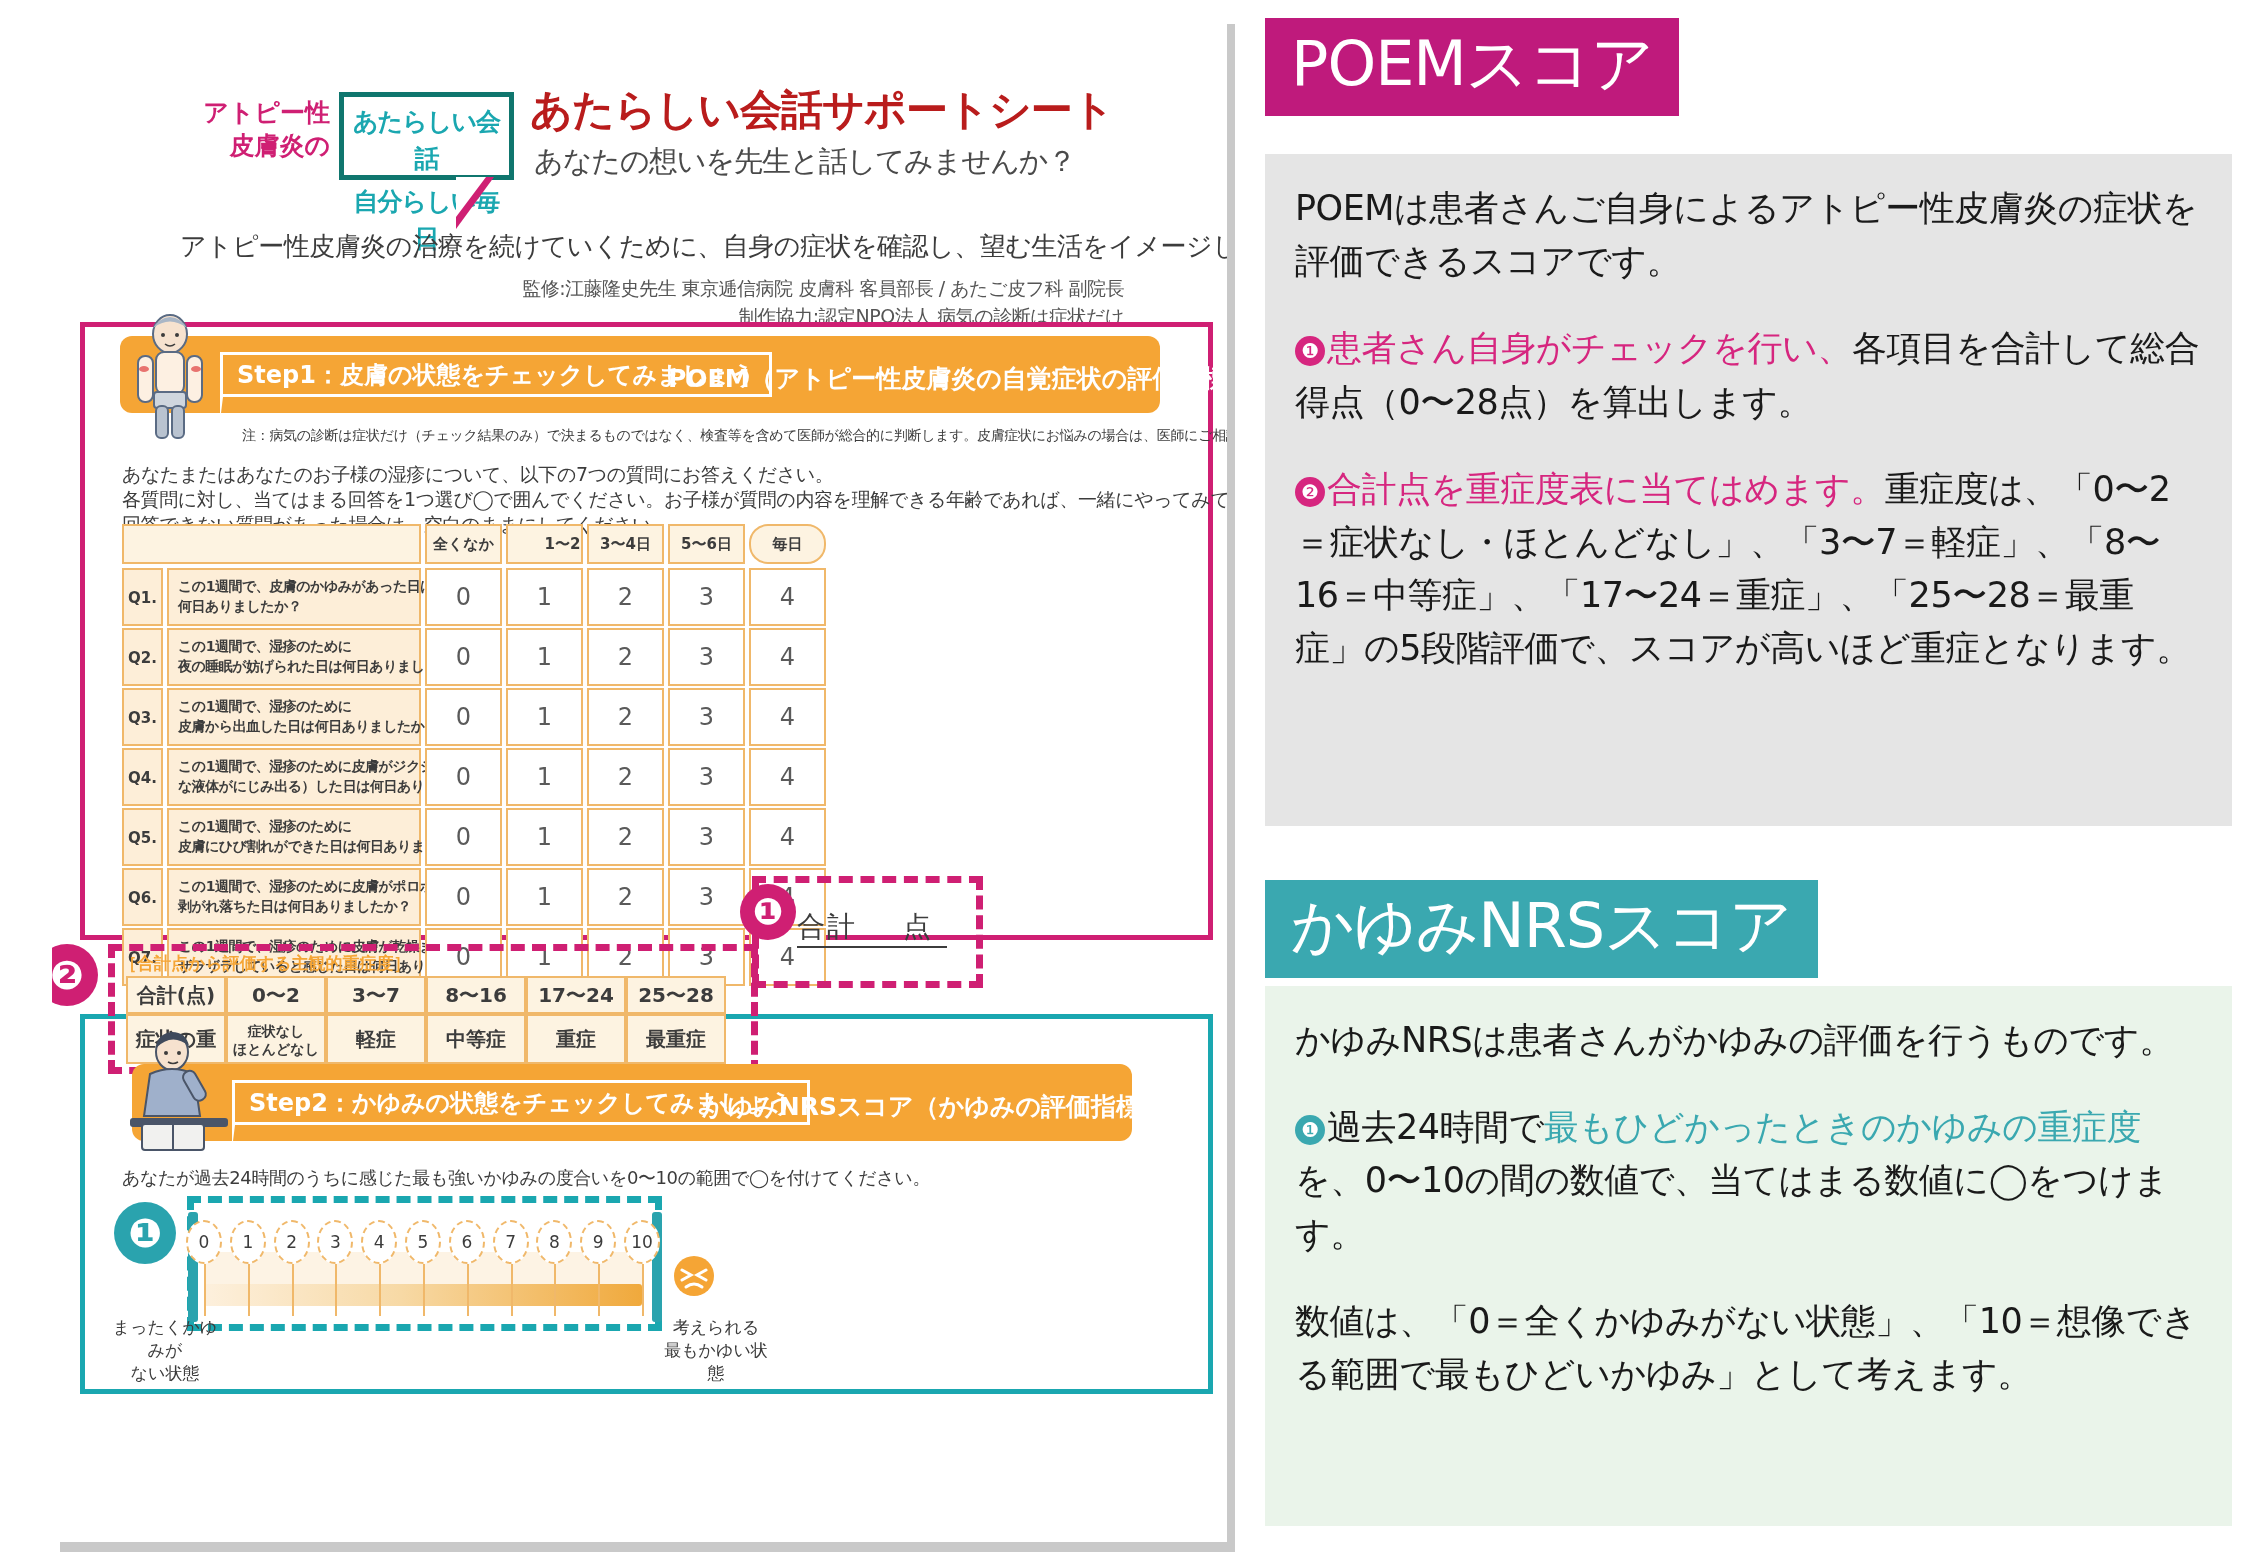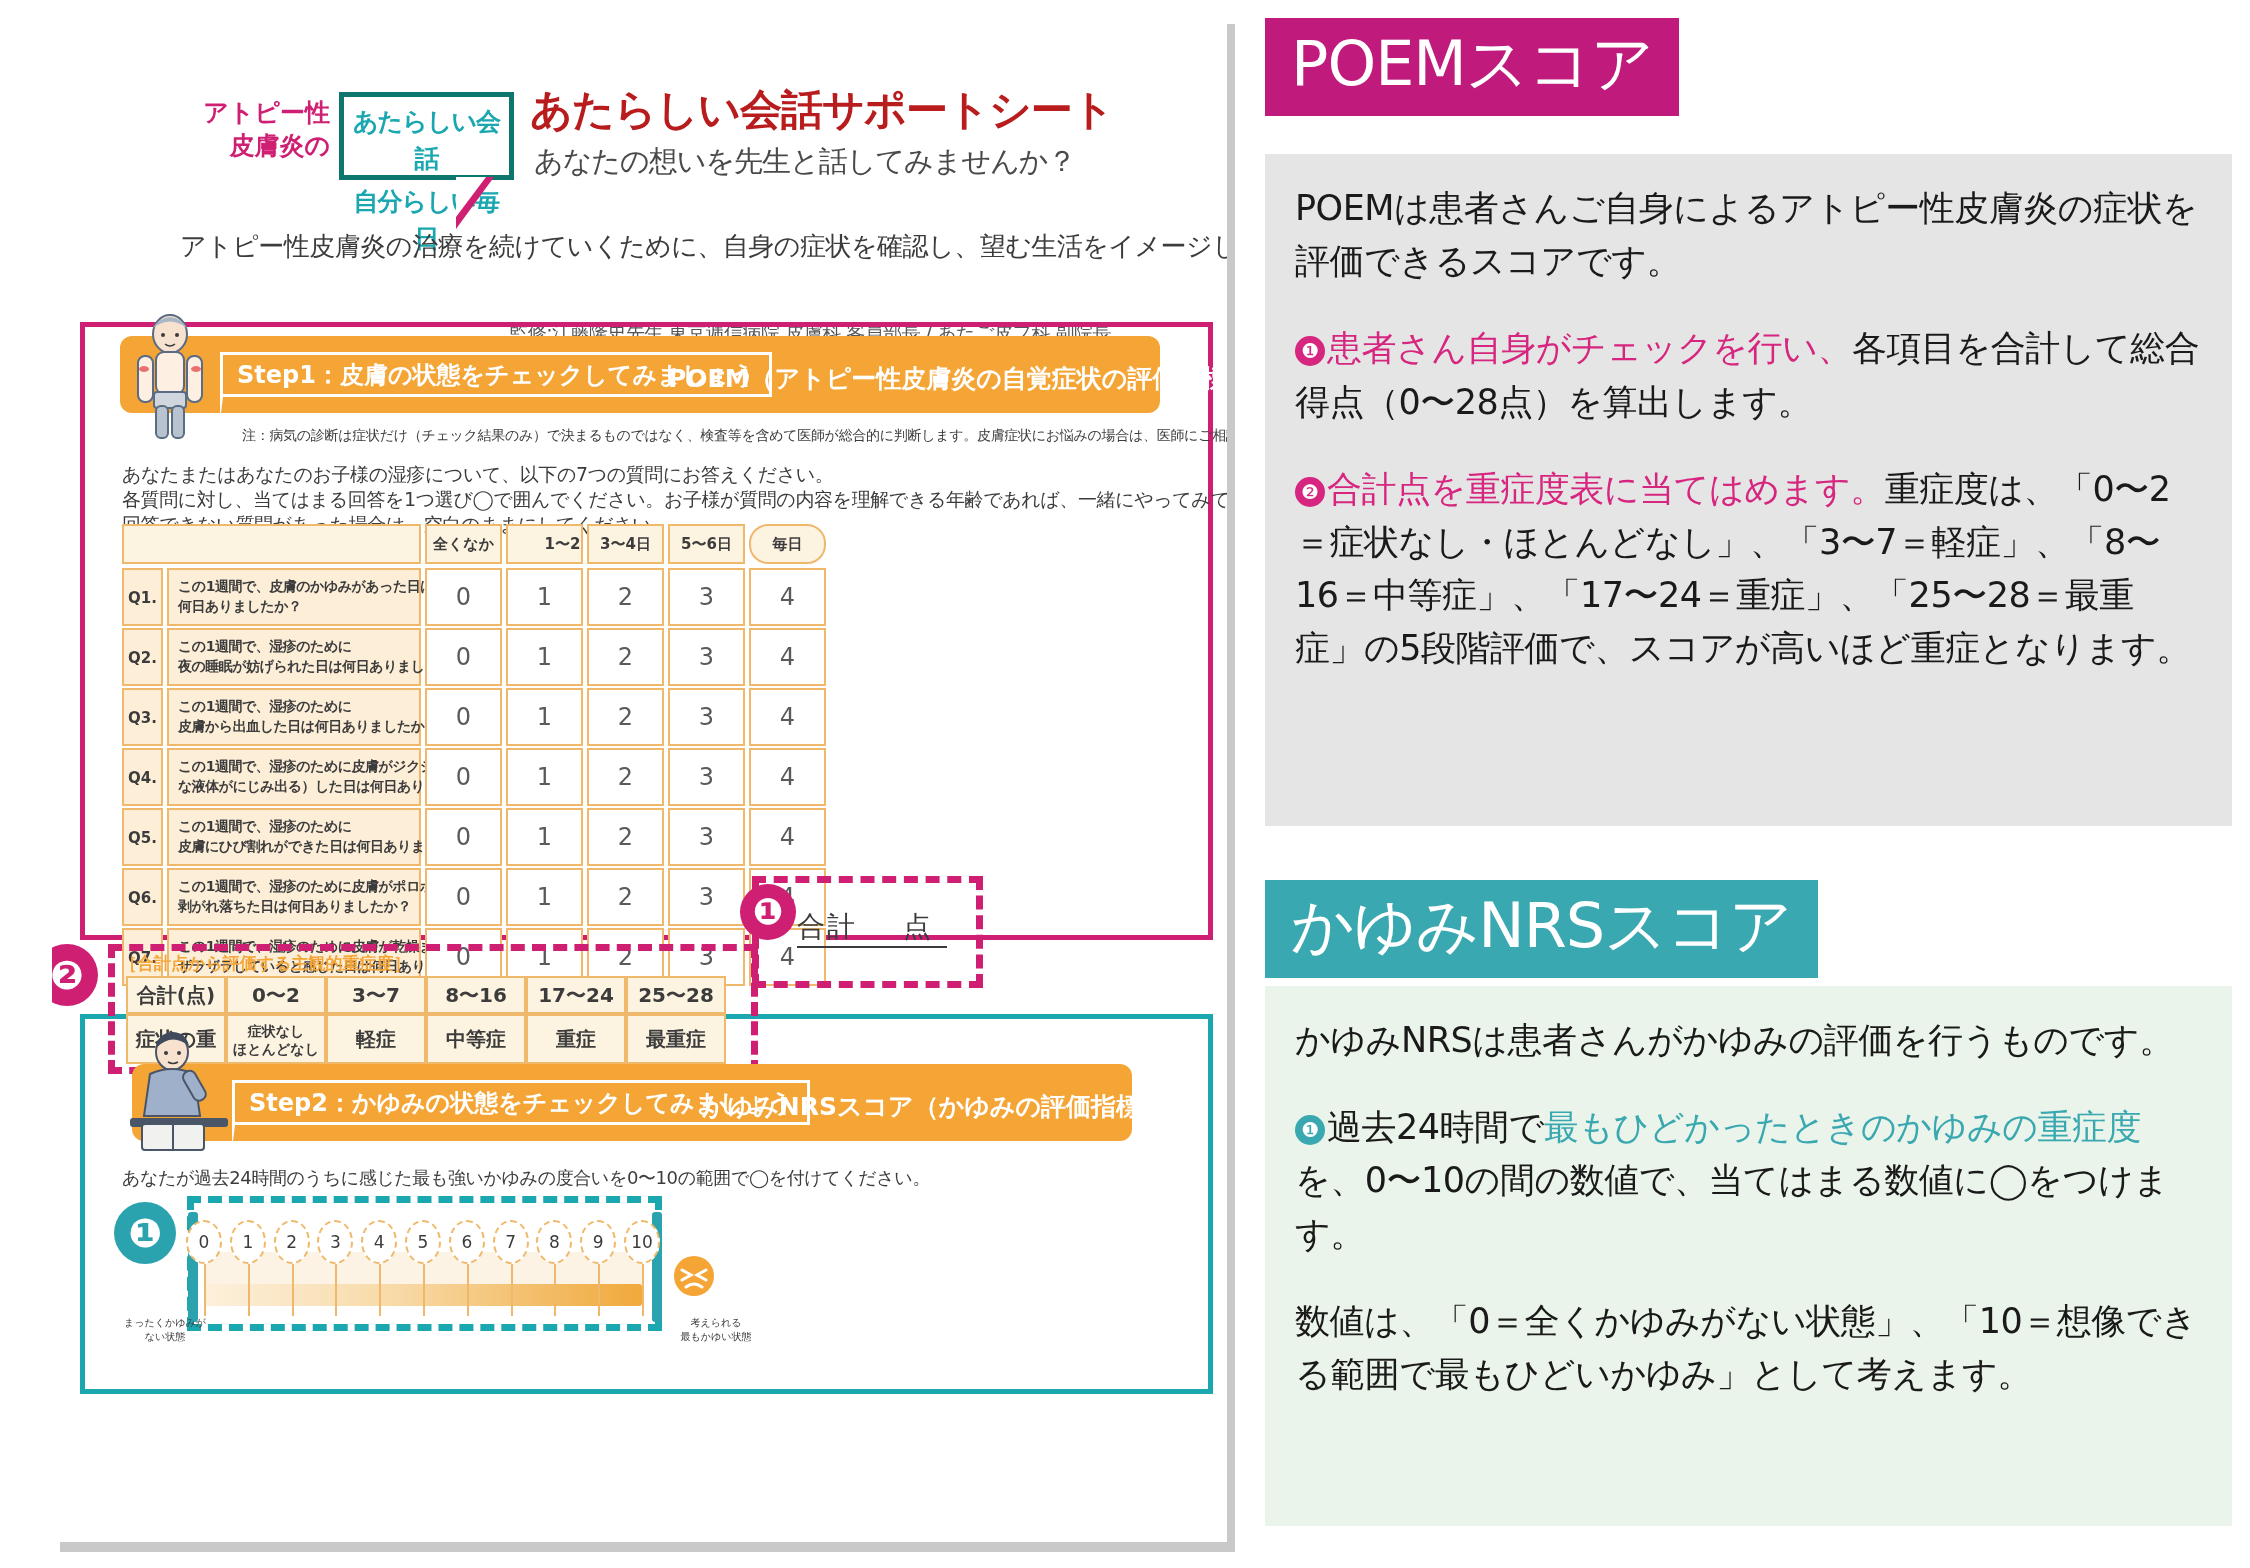--- a/index.html
+++ b/index.html
@@ -60,23 +60,23 @@
     position:absolute;left:482px;top:128px;
     color:#4a4a4a;font-size:29px;letter-spacing:-1px;
     font-family:"DejaVu Sans",sans-serif;white-space:nowrap;
   }
   .lead{
     position:absolute;left:128px;top:215px;width:925px;
     color:#3c3c3c;font-size:26px;letter-spacing:-0.5px;
     font-family:"DejaVu Sans",sans-serif;white-space:nowrap;
   }
   .credit{
-    position:absolute;right:116px;width:900px;text-align:right;
+    position:absolute;right:103px;width:900px;text-align:right;
     color:#555;font-size:19px;letter-spacing:-0.5px;
-    font-family:"DejaVu Sans",sans-serif;white-space:nowrap;margin-top:44px;
+    font-family:"DejaVu Sans",sans-serif;white-space:nowrap;
   }
   .credit.c1{top:262px;}
   .credit.c2{top:290px;}
 
   
   .step1-box{
     position:absolute;left:28px;top:308px;width:1133px;height:618px;
     border:5px solid #cf1f73;box-sizing:border-box;
   }
   .step2-box{
@@ -211,21 +211,21 @@
     border-radius:3px;
   }
   .nrs-band{
     position:absolute;left:152px;top:1238px;width:438px;height:34px;
     background:#fdf3e4;
   }
   .nrs-end{
     position:absolute;width:10px;background:#2aa3ae;border-radius:3px;
   }
   .nrs-cap{
-    position:absolute;color:#3c3c3c;font-size:10px;line-height:1.35;text-align:center;
+    position:absolute;color:#3c3c3c;font-size:17px;line-height:1.35;text-align:center;
     font-family:"DejaVu Sans",sans-serif;
   }
 
   
   .illus{position:absolute;}
 
   
   .rp{position:absolute;left:1265px;top:0;width:985px;height:1568px;}
   .rp-tab{
     position:absolute;color:#fff;font-size:62px;font-weight:normal;

